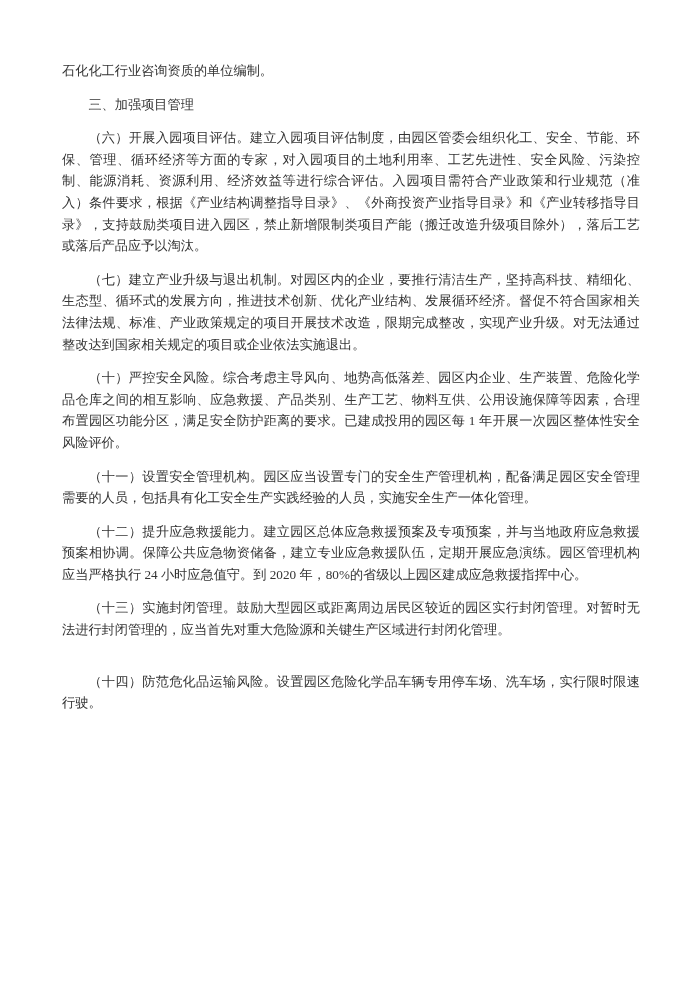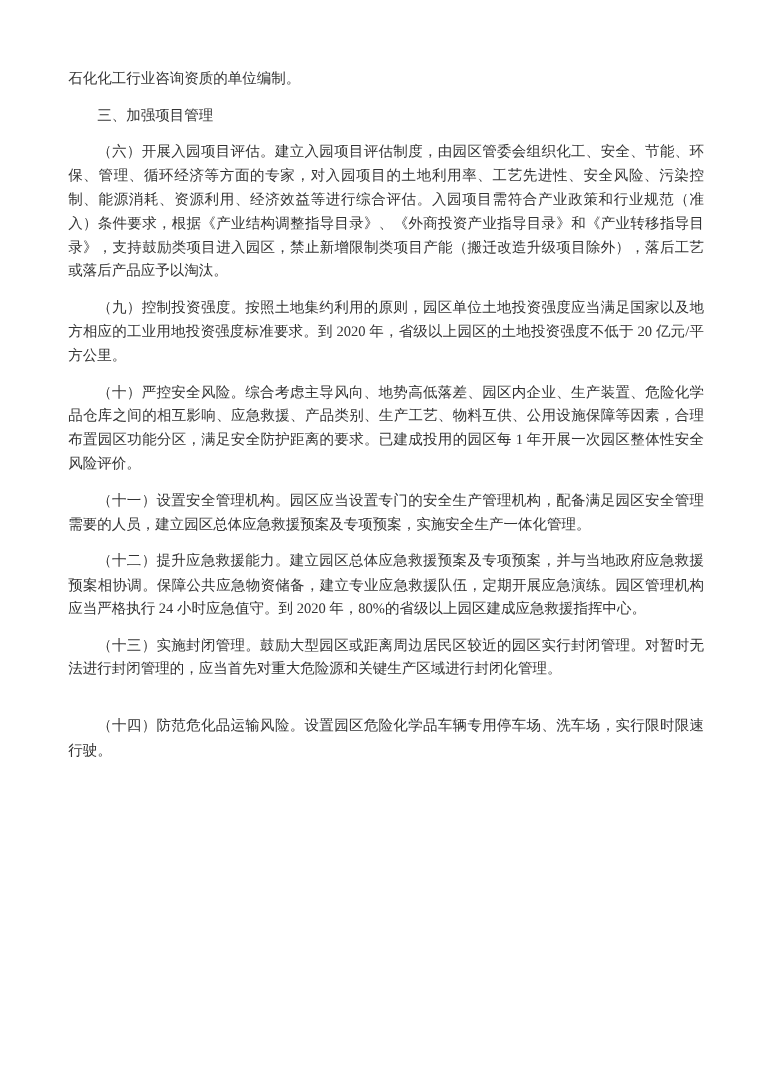--- a/index.html
+++ b/index.html
@@ -31,19 +31,19 @@
   .indent { text-indent: 2em; }
   .gap-large { margin-top: 30px; }
 </style>
 </head>
 <body>
 
 <div class="page">
   <p class="para">石化化工行业咨询资质的单位编制。</p>
   <p class="para indent">三、加强项目管理</p>
   <p class="para indent">（六）开展入园项目评估。建立入园项目评估制度，由园区管委会组织化工、安全、节能、环保、管理、循环经济等方面的专家，对入园项目的土地利用率、工艺先进性、安全风险、污染控制、能源消耗、资源利用、经济效益等进行综合评估。入园项目需符合产业政策和行业规范（准入）条件要求，根据《产业结构调整指导目录》、《外商投资产业指导目录》和《产业转移指导目录》，支持鼓励类项目进入园区，禁止新增限制类项目产能（搬迁改造升级项目除外），落后工艺或落后产品应予以淘汰。</p>
-  <p class="para indent">（九）控制投资强度。按照土地集约利用的原则，园区单位土地投资强度应当满足国家以及地方相应的工业用地投资强度标准要求。到 2020 年，省级以上园区的土地投资强度不低于 20 亿元/平方公里。</p>
+  <p class="para indent">（七）建立产业升级与退出机制。对园区内的企业，要推行清洁生产，坚持高科技、精细化、生态型、循环式的发展方向，推进技术创新、优化产业结构、发展循环经济。督促不符合国家相关法律法规、标准、产业政策规定的项目开展技术改造，限期完成整改，实现产业升级。对无法通过整改达到国家相关规定的项目或企业依法实施退出。</p>
   <p class="para indent">（十）严控安全风险。综合考虑主导风向、地势高低落差、园区内企业、生产装置、危险化学品仓库之间的相互影响、应急救援、产品类别、生产工艺、物料互供、公用设施保障等因素，合理布置园区功能分区，满足安全防护距离的要求。已建成投用的园区每 1 年开展一次园区整体性安全风险评价。</p>
-  <p class="para indent">（十一）设置安全管理机构。园区应当设置专门的安全生产管理机构，配备满足园区安全管理需要的人员，建立园区总体应急救援预案及专项预案，实施安全生产一体化管理。</p>
+  <p class="para indent">（十一）设置安全管理机构。园区应当设置专门的安全生产管理机构，配备满足园区安全管理需要的人员，包括具有化工安全生产实践经验的人员，实施安全生产一体化管理。</p>
   <p class="para indent">（十二）提升应急救援能力。建立园区总体应急救援预案及专项预案，并与当地政府应急救援预案相协调。保障公共应急物资储备，建立专业应急救援队伍，定期开展应急演练。园区管理机构应当严格执行 24 小时应急值守。到 2020 年，80%的省级以上园区建成应急救援指挥中心。</p>
   <p class="para indent">（十三）实施封闭管理。鼓励大型园区或距离周边居民区较近的园区实行封闭管理。对暂时无法进行封闭管理的，应当首先对重大危险源和关键生产区域进行封闭化管理。</p>
   <p class="para indent gap-large">（十四）防范危化品运输风险。设置园区危险化学品车辆专用停车场、洗车场，实行限时限速行驶。</p>
 </div>
 
 </body></html>

